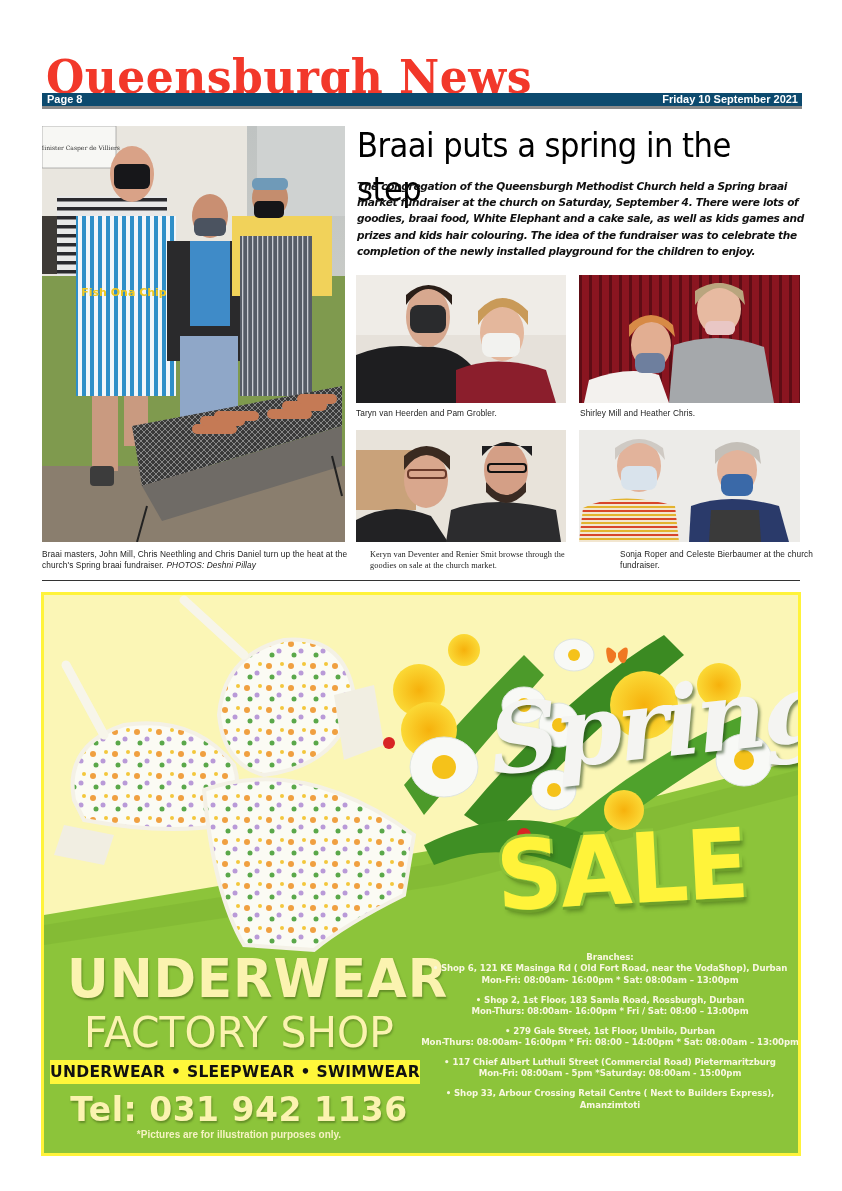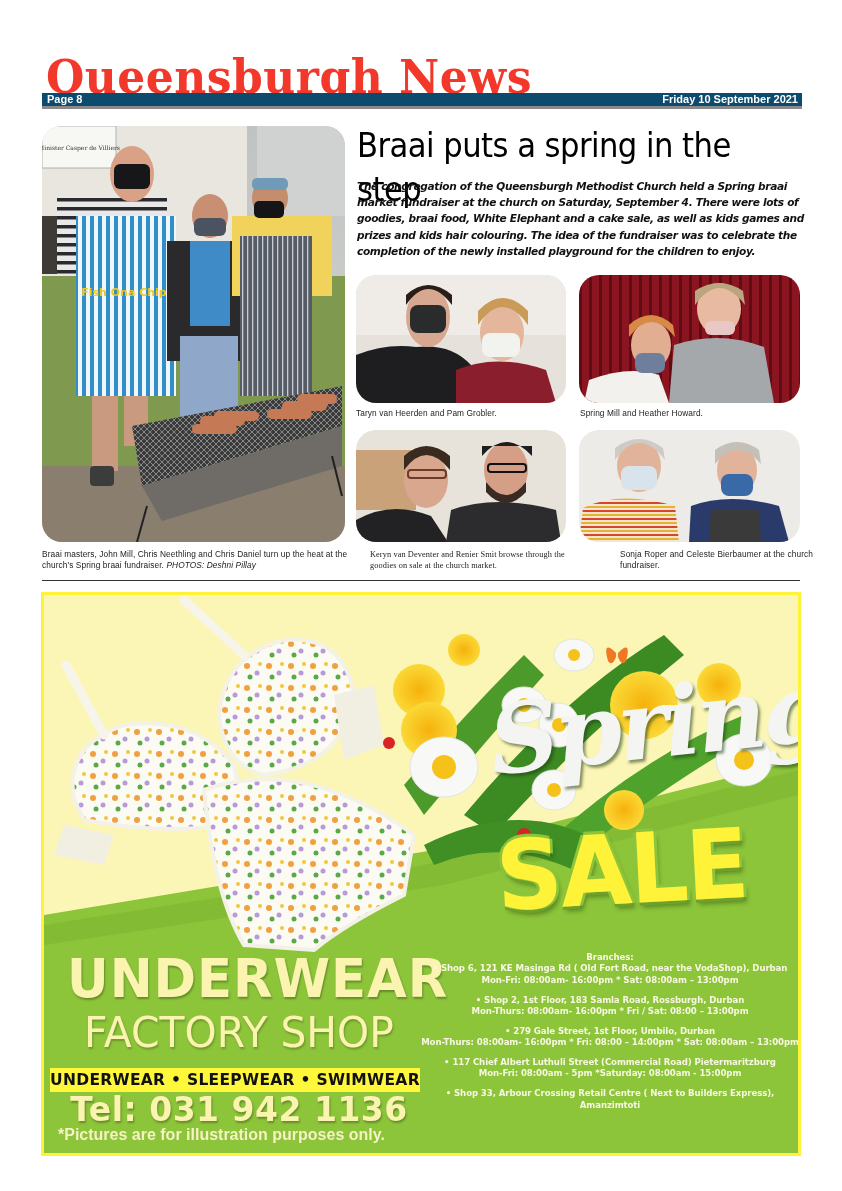--- a/index.html
+++ b/index.html
@@ -21,21 +21,21 @@
   }
   .folio {
     position: absolute; left: 42px; top: 93px; width: 760px; height: 16px;
     background: #0c4a6e; border-bottom: 3px solid #8a8a8a;
     color: #fff; font-size: 11px; font-weight: bold;
     display: flex; justify-content: space-between; align-items: center;
     padding: 0 4px 0 5px; line-height: 13px;
   }
 
   
-  .photo { position: absolute; overflow: hidden; border-radius: 20px; }
+  .photo { position: absolute; overflow: hidden; }
   .photo svg { width: 100%; height: 100%; display: block; }
   .caption {
     position: absolute; font-size: 8.3px; line-height: 11px; color: #222;
     letter-spacing: 0.1px;
   }
   .caption em { font-style: italic; }
 
   .headline {
     position: absolute; left: 357px; top: 124px; width: 450px;
     font-family: "DejaVu Sans", sans-serif; font-size: 33px; font-weight: normal;
@@ -70,31 +70,30 @@
     font-family: "DejaVu Sans", sans-serif; font-weight: normal; font-size: 43px;
     color: #fbf3b0; text-align: center; line-height: 50px; letter-spacing: 0px;
     text-shadow: 1px 2px 2px rgba(60,90,20,0.4);
     transform: scaleX(0.95);
   }
   .brand-strip {
     position: absolute; left: 6px; top: 465px; width: 370px; height: 24px;
     background: #fff73a; color: #111; font-weight: 900; font-size: 15.5px;
     text-align: center; line-height: 24px; letter-spacing: 0.3px;
     font-family: "DejaVu Sans", sans-serif;
-    margin-top: 8px;
   }
   .tel {
     position: absolute; left: 14px; top: 496px; width: 362px; text-align: center;
     font-family: "DejaVu Sans", sans-serif; font-weight: 900; font-size: 33px;
     color: #fbf3b0; line-height: 38px; letter-spacing: 0.5px;
     text-shadow: 1px 2px 2px rgba(60,90,20,0.5);
   }
   .disclaimer {
-    position: absolute; left: 14px; top: 534px; width: 362px; 
-    font-size: 16px; font-weight: bold; color: #f6f2c4; line-height: 12px;
+    position: absolute; left: 14px; top: 534px; width: 362px; text-align: center;
+    font-size: 10px; font-weight: bold; color: #f6f2c4; line-height: 12px;
   }
 
   .branches {
     position: absolute; left: 372px; top: 357px; width: 388px; text-align: center;
     color: #f8f7e0; font-family: "DejaVu Sans", sans-serif; font-weight: bold;
     font-size: 8.6px; line-height: 11.4px; letter-spacing: -0.1px;
   }
   .branches .heading { display: block; margin-bottom: 0; }
   .branch { margin-bottom: 8.4px; }
   .branch div { white-space: nowrap; }
@@ -232,21 +231,21 @@
     <path d="M5 128 L10 105 Q50 90 80 100 L90 128 Z" fill="#f3f1ee"></path>
     <ellipse cx="72" cy="70" rx="20" ry="24" fill="#e2ae92"></ellipse>
     <path d="M50 62 Q72 32 96 62 L94 50 Q72 30 50 50 Z" fill="#d78a46"></path>
     <rect x="56" y="78" width="30" height="20" rx="7" fill="#6e7f9e"></rect>
     <path d="M90 128 L95 70 Q140 55 185 72 L195 128 Z" fill="#a5a8ab"></path>
     <ellipse cx="140" cy="34" rx="22" ry="26" fill="#e7baa1"></ellipse>
     <path d="M116 30 Q140 -4 166 30 L164 16 Q140 0 116 16 Z" fill="#b9a57e"></path>
     <rect x="126" y="46" width="30" height="14" rx="6" fill="#e9c7c5"></rect>
   </svg>
 </div>
-<div class="caption" style="left:580px; top:408px; width:221px;">Spring Mill and Heather Howard.</div>
+<div class="caption" style="left:580px; top:408px; width:221px;">Shirley Mill and Heather Chris.</div>
 
 <div class="photo" style="left:356px; top:430px; width:210px; height:112px;">
   <svg viewBox="0 0 210 112" preserveAspectRatio="none">
     <rect width="210" height="112" fill="#e8e3da"></rect>
     <rect x="0" y="20" width="60" height="60" fill="#c9a27a"></rect>
     <path d="M0 112 L0 90 Q35 70 75 86 L92 112 Z" fill="#222224"></path>
     <ellipse cx="70" cy="50" rx="22" ry="28" fill="#d9a78d"></ellipse>
     <path d="M48 40 Q70 10 94 40 L94 26 Q70 6 48 26 Z" fill="#3a2a20"></path>
     <rect x="52" y="40" width="38" height="8" rx="3" fill="none" stroke="#6a3a2a" stroke-width="2"></rect>
     <path d="M90 112 L95 80 Q140 64 200 80 L205 112 Z" fill="#2c2c2e"></path>

